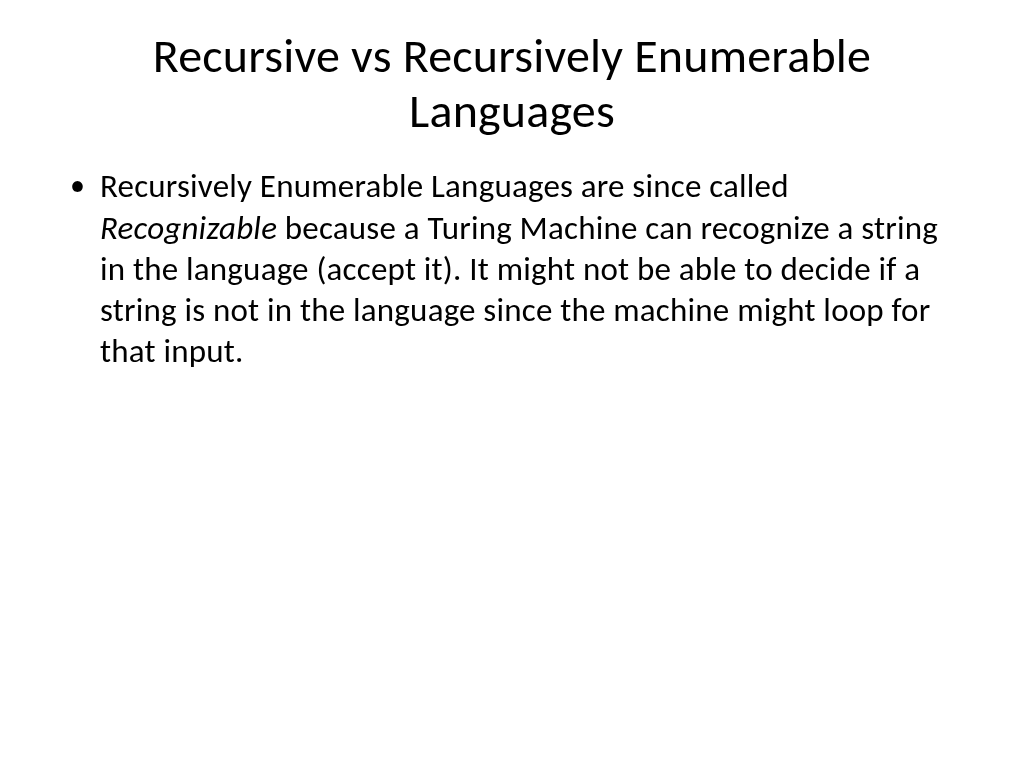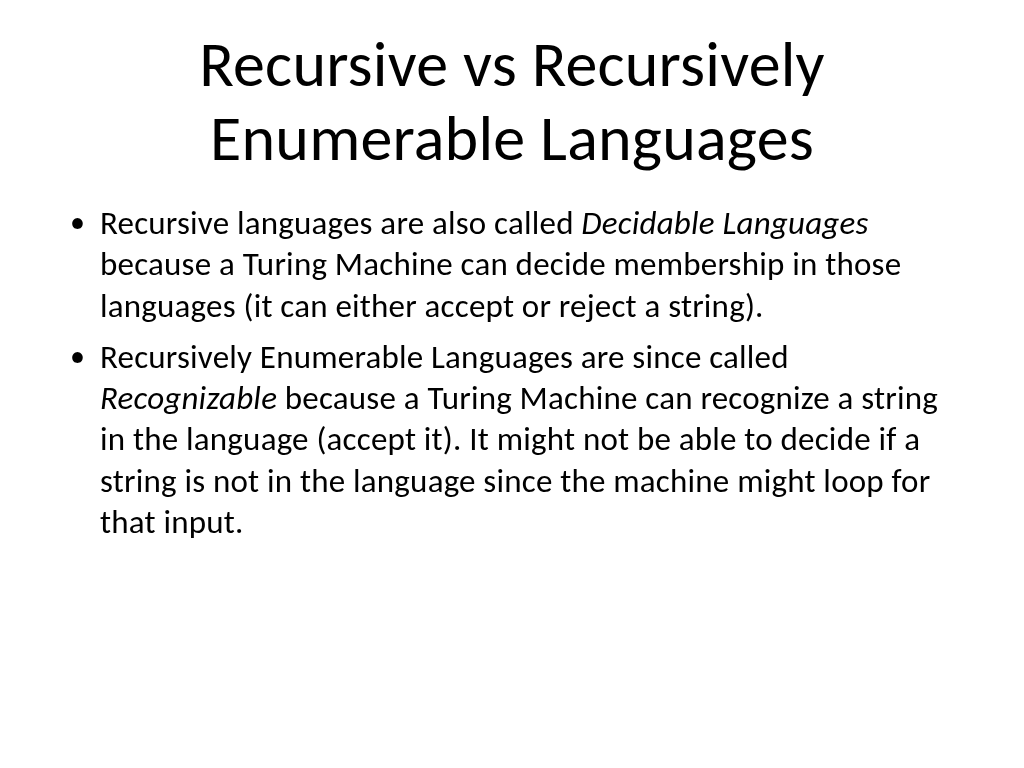--- a/index.html
+++ b/index.html
@@ -10,21 +10,21 @@
     body {
       width: 1024px;
       height: 768px;
       background: #ffffff;
       font-family: Calibri, "Segoe UI", Arial, sans-serif;
       color: #000000;
       padding: 28px 60px 40px 60px;
       overflow: hidden;
     }
     .title {
-      font-size: 64px;
+      font-size: 48px;
       font-weight: 400;
       text-align: center;
       line-height: 1.15;
       margin-bottom: 28px;
       letter-spacing: 0.2px;
     }
     .bullet-list {
       list-style: none;
     }
     .bullet-item {
@@ -46,18 +46,15 @@
       font-style: italic;
     }
   </style>
 </head>
 <body>
 
 <h1 class="title">Recursive vs Recursively Enumerable Languages</h1>
 
 <ul class="bullet-list">
   <li class="bullet-item">
-    <span>Recursive languages are also called </span><span class="italic">Decidable Languages</span><span> because a Turing Machine can decide membership in those languages (it can either accept or reject a string).</span>
-  </li>
-  <li class="bullet-item">
     <span>Recursively Enumerable Languages are since called </span><span class="italic">Recognizable</span><span> because a Turing Machine can recognize a string in the language (accept it). It might not be able to decide if a string is not in the language since the machine might loop for that input.</span>
   </li>
 </ul>
 
 </body></html>

